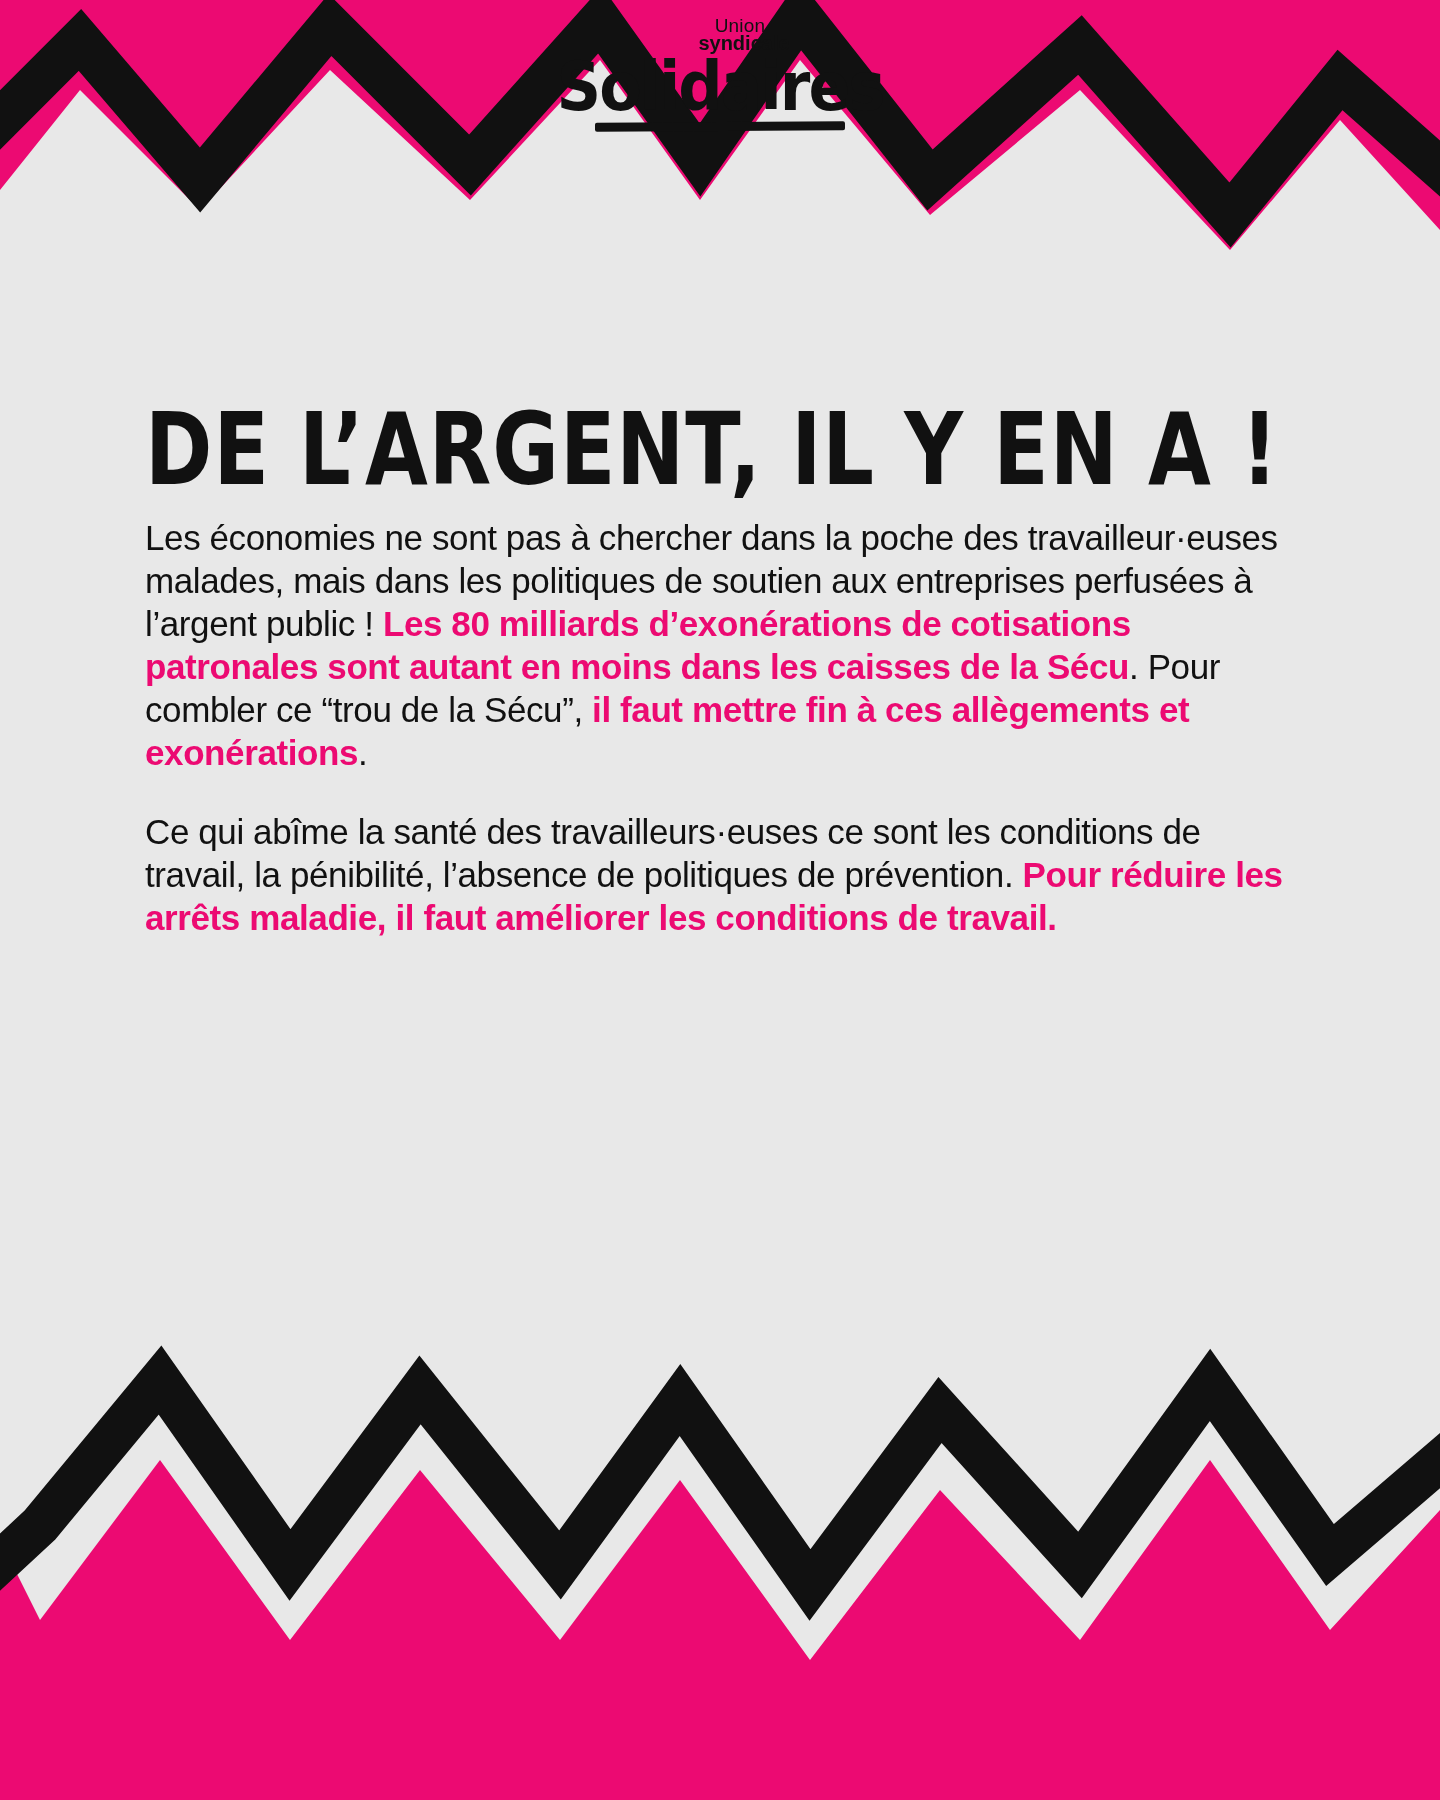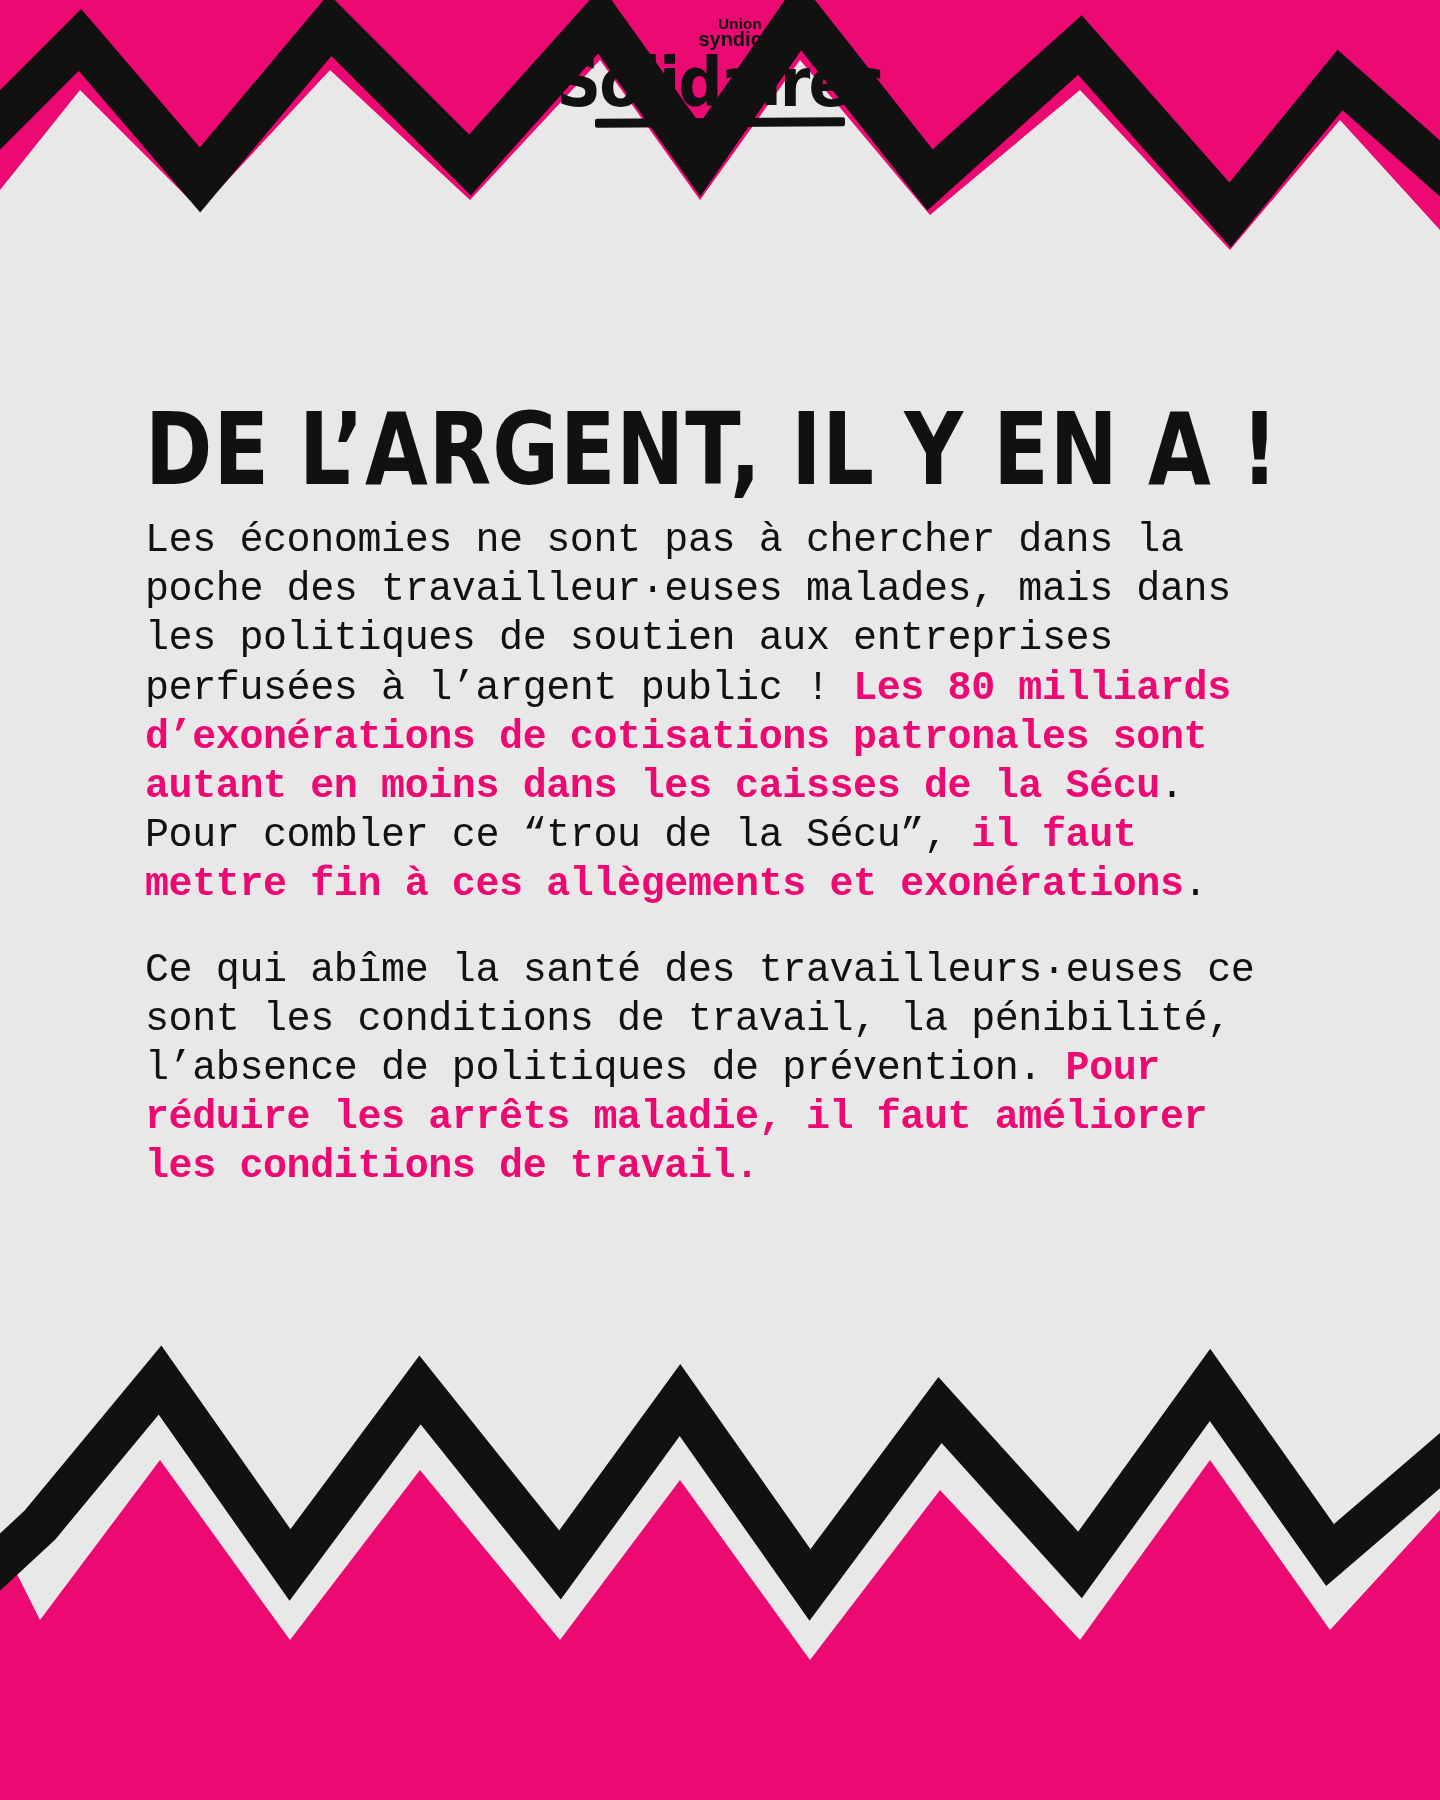--- a/index.html
+++ b/index.html
@@ -49,22 +49,22 @@
     position: absolute;
     top: 16px;
     left: 0;
     width: 1440px;
     text-align: center;
     z-index: 5;
     color: #111;
     line-height: 1;
   }
   .logo-top {
-    font-size: 15px;
-    font-weight: bold;
+    font-size: 19px;
+    font-weight: normal;
     letter-spacing: 0.2px;
     margin-bottom: -2px;
     text-align: center;
     padding-left: 40px;
   }
   .logo-sub {
     font-size: 20px;
     font-weight: bold;
     margin-bottom: 1px;
     text-align: center;
@@ -104,22 +104,22 @@
     letter-spacing: 1px;
     color: #111;
     margin: 0 0 34px 0;
     text-transform: uppercase;
     transform: scaleY(1.22) scaleX(0.99);
     transform-origin: left top;
     white-space: nowrap;
   }
 
   p.body {
-    font-family: Liberation Mono, monospace;
-    font-size: 40px;
+    font-family: Liberation Sans, sans-serif;
+    font-size: 35px;
     line-height: 1.23;
     color: #111;
     margin: 0 0 36px 0;
     letter-spacing: -0.4px;
   }
   p.body:last-child { margin-bottom: 0; }
 
   .hl {
     color: #ec0a72;
     font-weight: bold;

